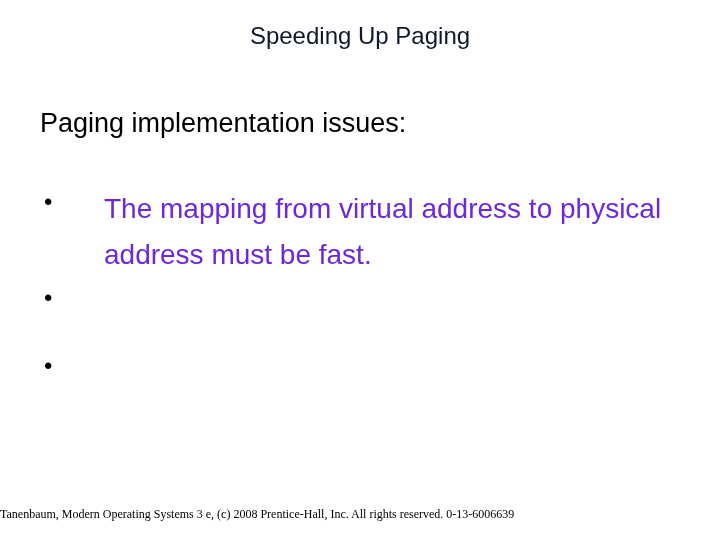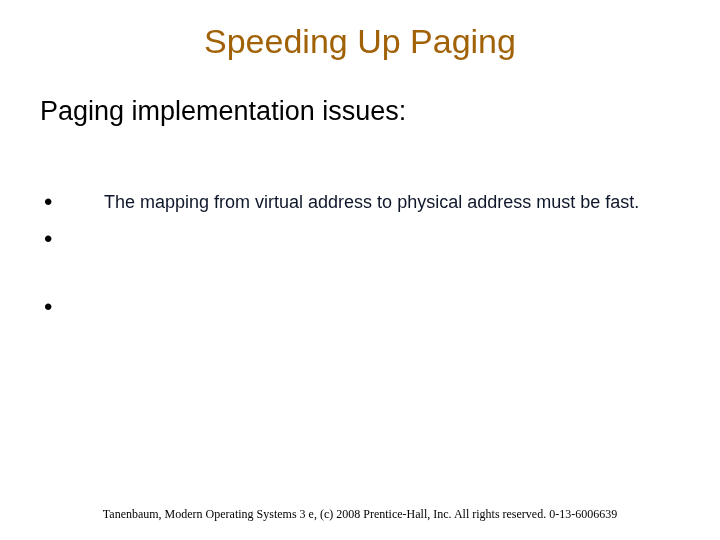--- a/index.html
+++ b/index.html
@@ -17,27 +17,27 @@
     width: 720px;
     height: 540px;
     box-sizing: border-box;
   }
   .title {
     position: absolute;
     top: 22px;
     left: 0;
     width: 100%;
     text-align: center;
-    font-size: 34px;
-    color: #a16207;
+    font-size: 24px;
+    color: #0f172a;
     font-weight: 400;
   }
   .subheading {
     position: absolute;
-    top: 96px;
+    top: 108px;
     left: 40px;
     font-size: 27px;
     color: #000;
     font-weight: 400;
   }
   .bullets {
     position: absolute;
     top: 186px;
     left: 40px;
     right: 50px;
@@ -53,30 +53,30 @@
   .marker {
     width: 60px;
     flex: 0 0 60px;
     font-size: 24px;
     line-height: 32px;
     color: #000;
     padding-left: 4px;
   }
   .btext {
     flex: 1;
-    font-size: 18px;
-    line-height: 33px;
-    color: #0f172a;
+    font-size: 28px;
+    line-height: 46px;
+    color: #6d28d9;
   }
   .footer {
     position: absolute;
     bottom: 18px;
     left: 0;
     width: 100%;
-    text-align: center;
+    text-align: left;
     font-family: "Times New Roman", Times, serif;
     font-size: 12px;
     color: #000;
   }
 </style>
 </head>
 <body>
 
 <div class="slide">
 

